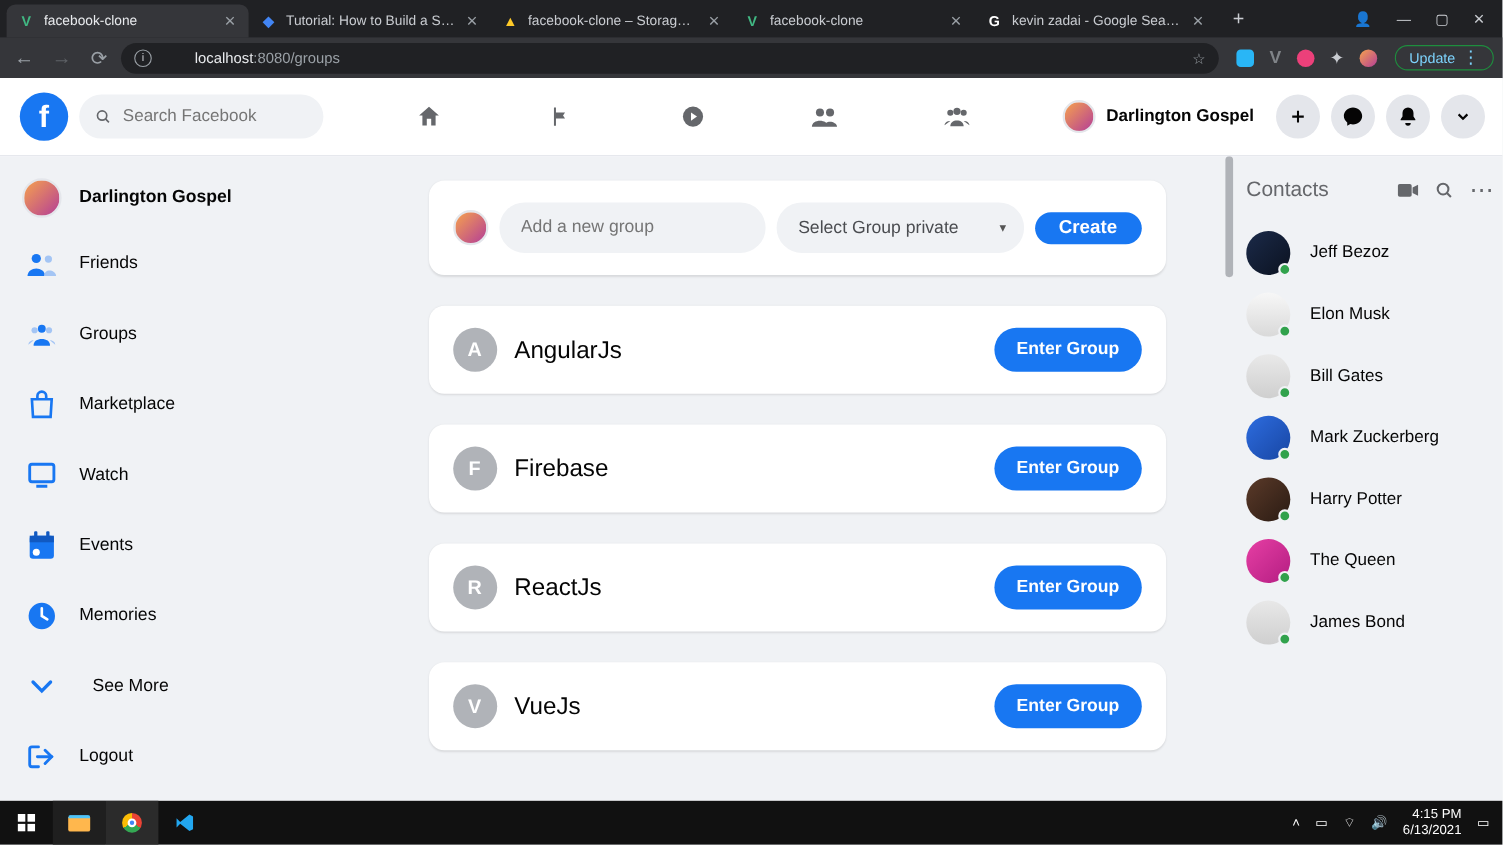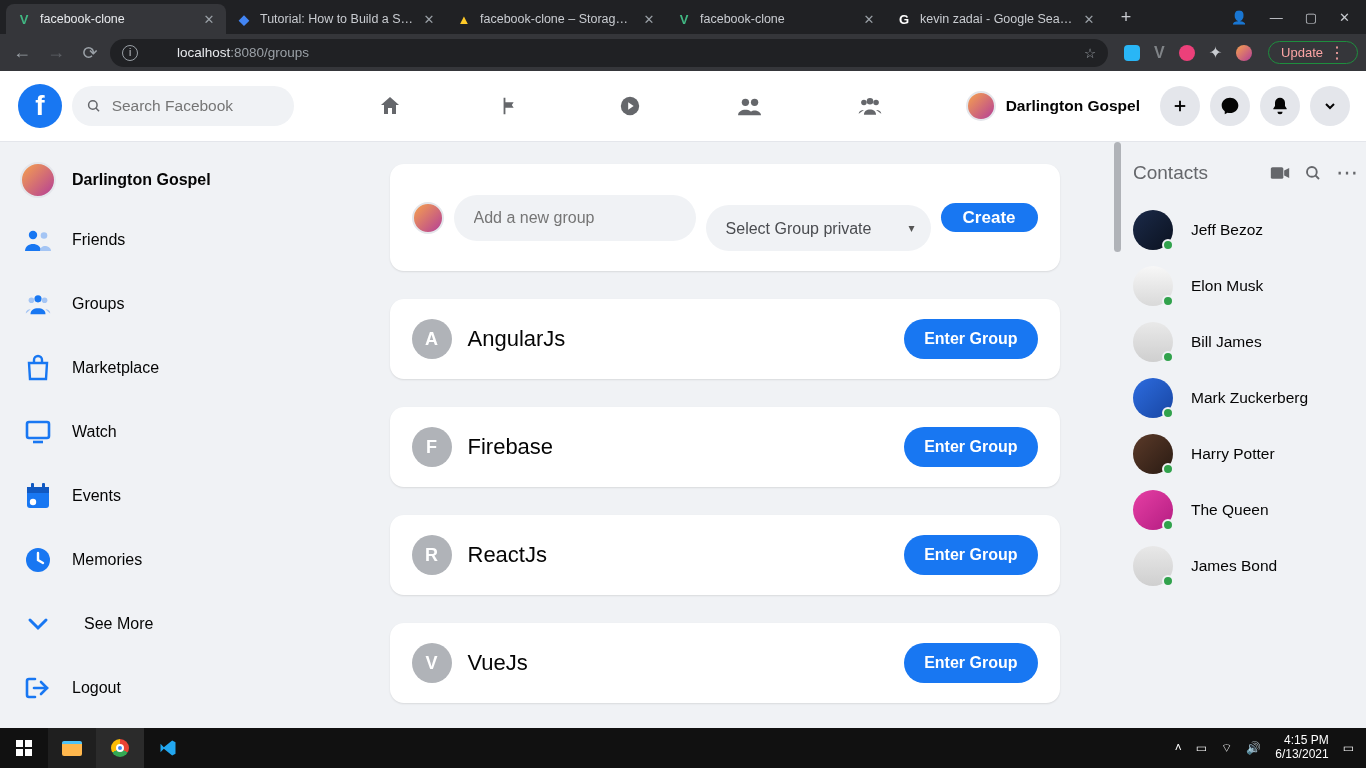--- a/index.html
+++ b/index.html
@@ -18,21 +18,21 @@
   .win-controls span { font-size:13px; }
 
   .toolbar { display:flex; align-items:center; height:37px; background:#35363a; padding:0 8px; gap:6px; }
   .tb-btn { width:28px; height:28px; color:#9aa0a6; display:flex; align-items:center; justify-content:center; font-size:18px; border-radius:50%; }
   .omnibox { flex:1; height:28px; background:#202124; border-radius:14px; display:flex; align-items:center; padding:0 12px; color:#c9ccd1; gap:8px; font-size:13.5px; }
   .omnibox .info { width:16px; height:16px; border:1.5px solid #9aa0a6; border-radius:50%; display:flex; align-items:center; justify-content:center; font-size:10px; }
   .omnibox .host { color:#e8eaed;margin-left:31px; }
   .omnibox .star { margin-left:auto; color:#9aa0a6; }
   .ext-icons { display:flex; align-items:center; gap:14px; padding:0 10px; color:#c9ccd1; }
   .ext-icons .dot { width:16px; height:16px; border-radius:4px; }
-  .update-pill { border:1.5px solid #1e8e3e; color:#fca5a5; border-radius:16px; padding:3px 12px; font-size:13px; display:flex; align-items:center; gap:6px; }
+  .update-pill { border:1.5px solid #1e8e3e; color:#7dd3fc; border-radius:16px; padding:3px 12px; font-size:13px; display:flex; align-items:center; gap:6px; }
 
   
   .page { width:1366px; height:calc(768px - 71px - 40px); background:#ffffff; position:relative; }
   .topbar { height:71px; background:#fff; border-bottom:1px solid #e4e6eb; display:flex; align-items:center; padding:0 16px 0 18px; }
   .fb-logo { width:44px; height:44px; background:#1877f2; border-radius:50%; display:flex; align-items:center; justify-content:center; color:#fff; font-weight:800; font-size:28px; font-family:Arial; }
   .search { margin-left:10px; width:222px; height:40px; background:#f0f2f5; border-radius:999px; display:flex; align-items:center; padding:0 14px; gap:10px; color:#65676b; }
   .search input { border:none; background:transparent; outline:none; font-size:15.5px; color:#65676b; width:100%; }
   .center-icons { flex:1; display:flex; justify-content:center; gap:80px; }
   .center-icons .ci { width:40px; height:40px; display:flex; align-items:center; justify-content:center; color:#65676b; }
   .right-cluster { display:flex; align-items:center; gap:10px; }
@@ -49,21 +49,21 @@
   .nav-item .nic { width:36px; height:36px; display:flex; align-items:center; justify-content:center; color:#1877f2; }
   .nav-item .chev svg { stroke:#1877f2; }
 
   .center-col { flex:1; display:flex; justify-content:center; padding:22px 0; overflow-y:auto; }
   .feed { width:670px; display:flex; flex-direction:column; gap:28px; }
   .card { background:#fff; border-radius:14px; padding:20px 22px; box-shadow:0 1px 2px rgba(0,0,0,.1); display:flex; align-items:center; gap:16px; }
   .create-row { display:flex; align-items:center; gap:10px; }
   .create-row .inp { flex:1; height:46px; background:#f0f2f5; border-radius:999px; padding:0 20px; display:flex; align-items:center; }
   .create-row .inp input { border:none; background:transparent; outline:none; font-size:16px; color:#65676b; width:100%;}
   .create-row .sel { width:225px; height:46px; background:#f0f2f5; border-radius:999px; padding:0 20px; display:flex; align-items:center; border:none; font-size:16px; color:#4a4c50; appearance:none; position:relative;}
-  .sel-wrap { position:relative;margin-top:21px; }
+  .sel-wrap { position:relative; }
   .sel-wrap::after { content:"▾"; position:absolute; right:16px; top:50%; transform:translateY(-50%); color:#555; pointer-events:none; font-size:12px;}
   .create-btn { height:29px; padding:0 22px; background:#1877f2; color:#fff; border:none; border-radius:999px; font-weight:700; font-size:17px; }
   .grp-badge { width:40px; height:40px; border-radius:50%; background:#b0b3b8; color:#fff; font-weight:700; display:flex; align-items:center; justify-content:center; font-size:18px; }
   .grp-name { flex:1; font-size:22px; color:#050505; font-weight:500;}
   .enter-btn { height:40px; padding:0 20px; background:#1877f2; color:#fff; border:none; border-radius:999px; font-weight:700; font-size:16px; }
 
   .right-col { width:245px; padding:18px 6px 0 12px; position:relative; }
   .contacts-hdr { display:flex; align-items:center; gap:14px; color:#65676b; font-size:19px; font-weight:500; margin-bottom:16px;}
   .contacts-hdr .sp { flex:1; }
   .contact { display:flex; align-items:center; gap:18px; height:56px; }
@@ -365,21 +365,21 @@
       <div class="img" style="background:linear-gradient(180deg,#f7f7f7,#d9d9d9)"></div>
       <div class="on"></div>
             </div>
     <span class="cn">Elon Musk</span>
           </div>
           <div class="contact">
             <div class="cav">
       <div class="img" style="background:linear-gradient(180deg,#e9e9e9,#cfcfcf)"></div>
       <div class="on"></div>
             </div>
-    <span class="cn">Bill James</span>
+    <span class="cn">Bill Gates</span>
           </div>
           <div class="contact">
             <div class="cav">
       <div class="img" style="background:linear-gradient(135deg,#2d6cdf,#1846a3)"></div>
       <div class="on"></div>
             </div>
     <span class="cn">Mark Zuckerberg</span>
           </div>
           <div class="contact">
             <div class="cav">

